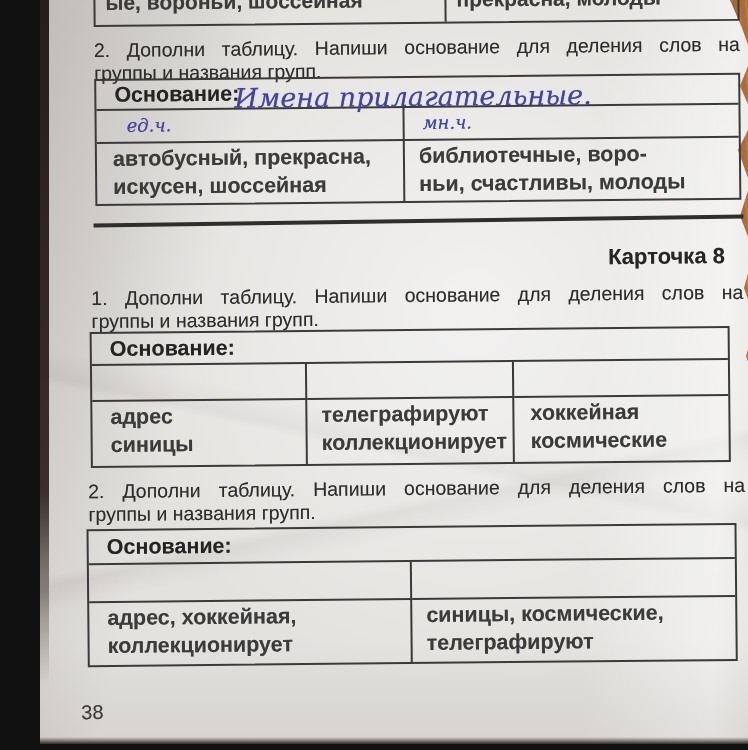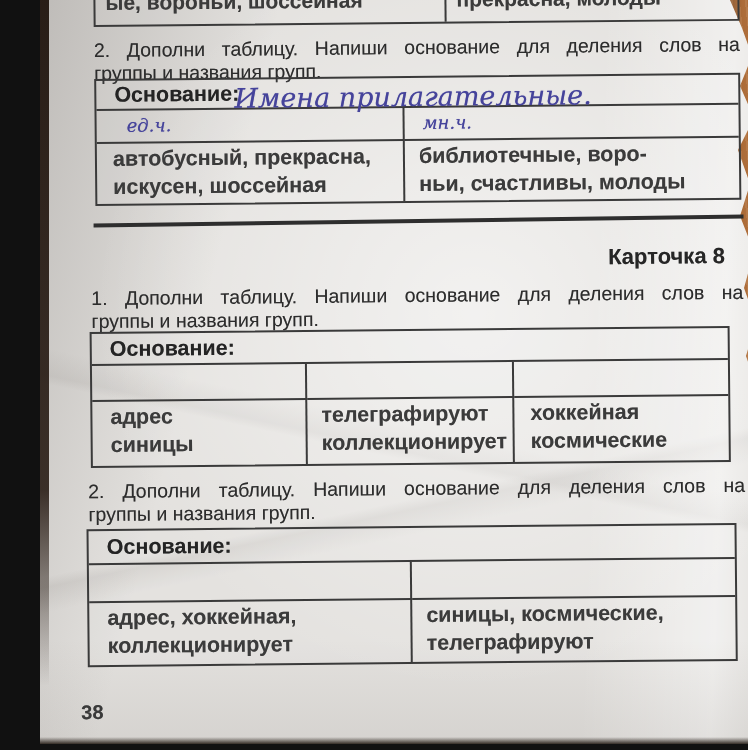--- a/index.html
+++ b/index.html
@@ -53,21 +53,21 @@
     transform-origin:50% 50%;
     color:#2e2e2e;
   }
   .content *{box-sizing:border-box;}
 
   
   .task{position:absolute;font-size:19.5px;line-height:23px;color:#2c2c2c;}
   .task .l1{display:block;text-align:justify;text-align-last:justify;}
   .task .l2{display:block;}
   .card-title{position:absolute;font-weight:bold;font-size:22px;color:#262626;text-align:right;}
-  .page-num{position:absolute;font-weight:bold;font-size:20px;color:#3a3a3a;}
+  .page-num{position:absolute;font-weight:normal;font-size:20px;color:#3a3a3a;}
 
   
   .tbl{position:absolute;border:2px solid #3a3a3a;display:grid;background:rgba(255,255,255,0.06);}
   .tbl .cell{padding:2px 10px;}
   .border-b{border-bottom:2px solid #3a3a3a;}
   .border-r{border-right:2px solid #3a3a3a;}
   .basis-cell{position:relative;display:flex;align-items:center;padding-left:18px;overflow:visible;z-index:3;}
   .basis-label{font-weight:bold;font-size:21.5px;color:#242424;}
   .words{
     font-weight:bold;font-size:21.5px;line-height:27.5px;color:#3b3b3b;

